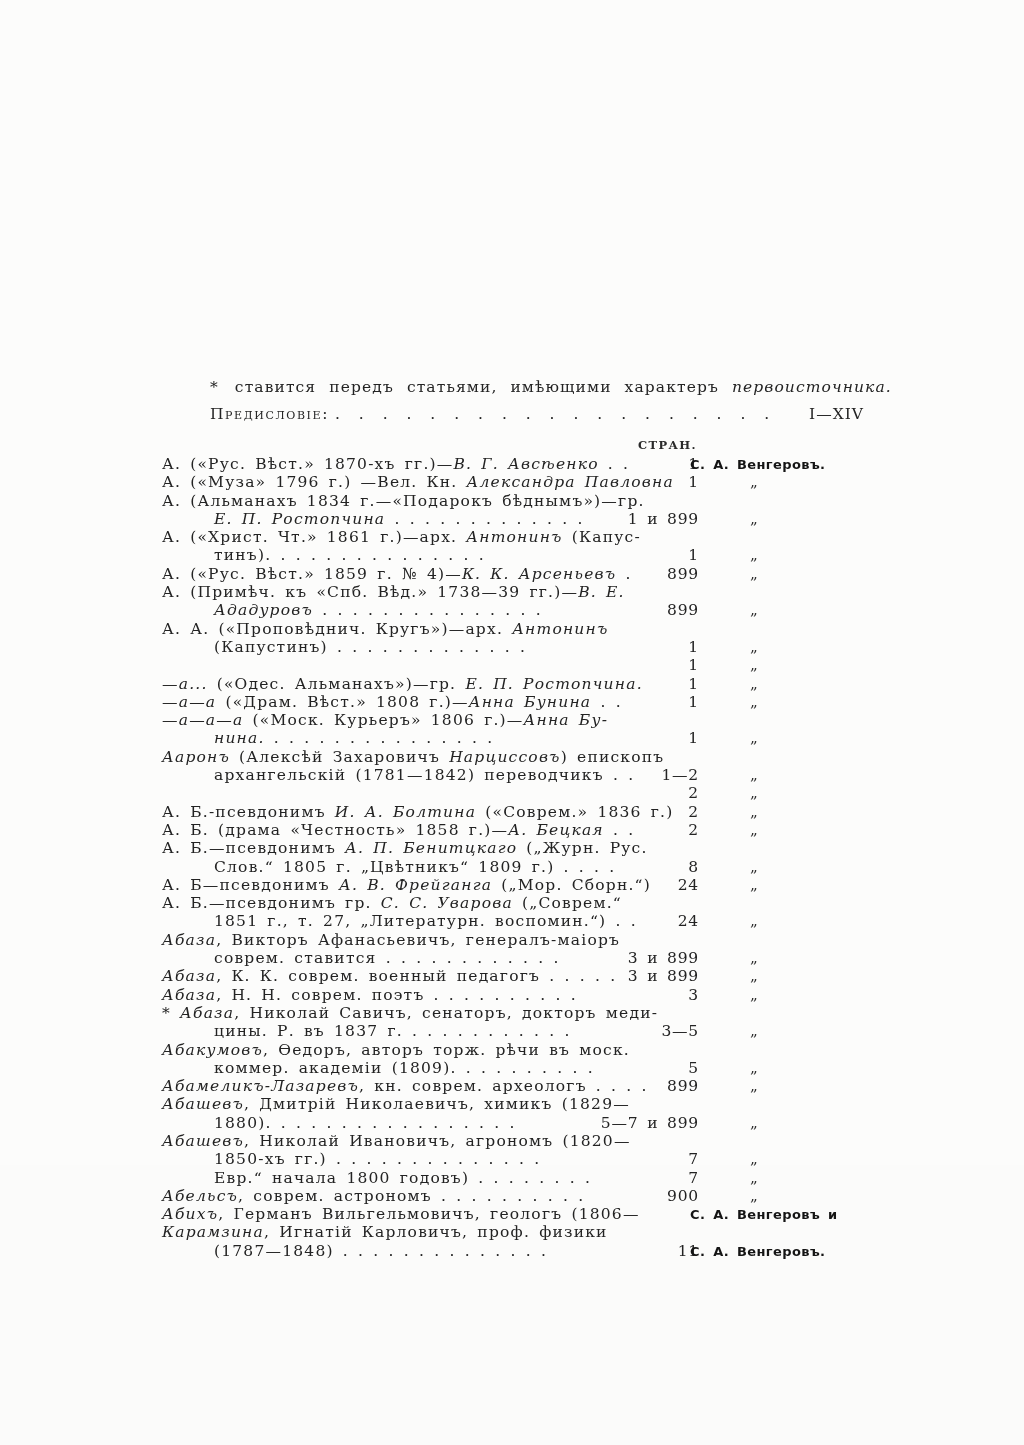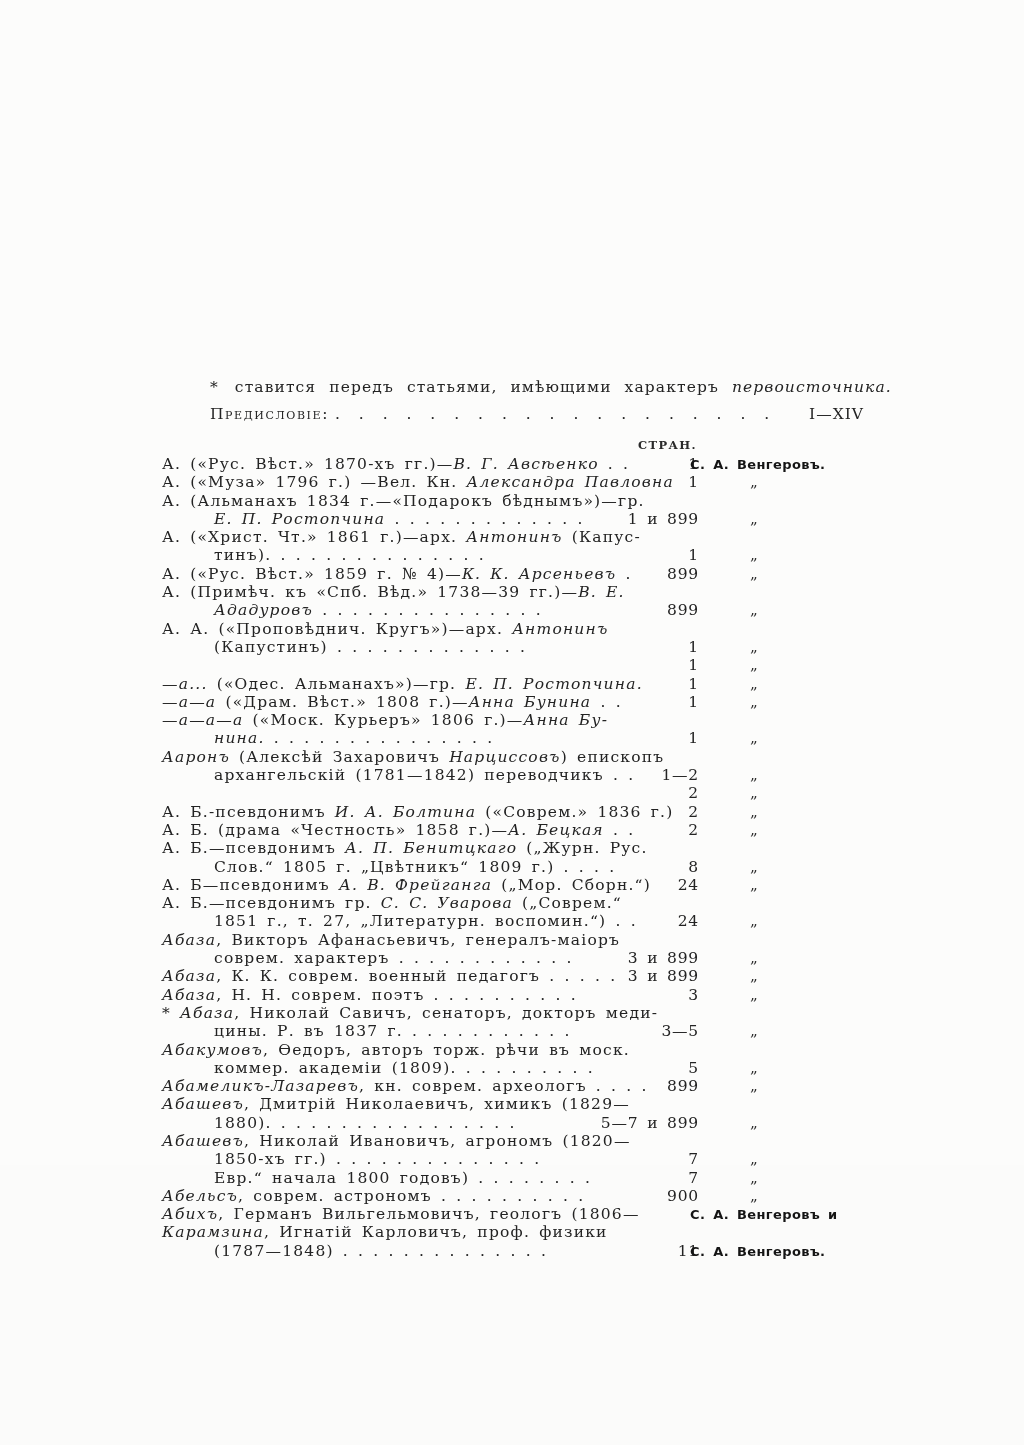--- a/index.html
+++ b/index.html
@@ -174,21 +174,21 @@
         </div>
         <div class="line">
           <span class="txt ind"><span>1851 г., т. 27, „Литературн. воспомин.“) . .</span></span>
           <span class="pg">24</span>
           <span class="la"><span class="ditto">„</span></span>
         </div>
         <div class="line">
           <span class="txt"><span class="it">Абаза</span><span>, Викторъ Афанасьевичъ, генералъ-маіоръ</span></span>
         </div>
         <div class="line">
-          <span class="txt ind"><span>соврем. характеръ . . . . . . . . . . . .</span></span>
+          <span class="txt ind"><span>соврем. ставится . . . . . . . . . . . .</span></span>
           <span class="pg">3 и 899</span>
           <span class="la"><span class="ditto">„</span></span>
         </div>
         <div class="line">
           <span class="txt"><span class="it">Абаза</span><span>, К. К. соврем. военный педагогъ . . . . .</span></span>
           <span class="pg">3 и 899</span>
           <span class="la"><span class="ditto">„</span></span>
         </div>
         <div class="line">
           <span class="txt"><span class="it">Абаза</span><span>, Н. Н. соврем. поэтъ . . . . . . . . . .</span></span>

